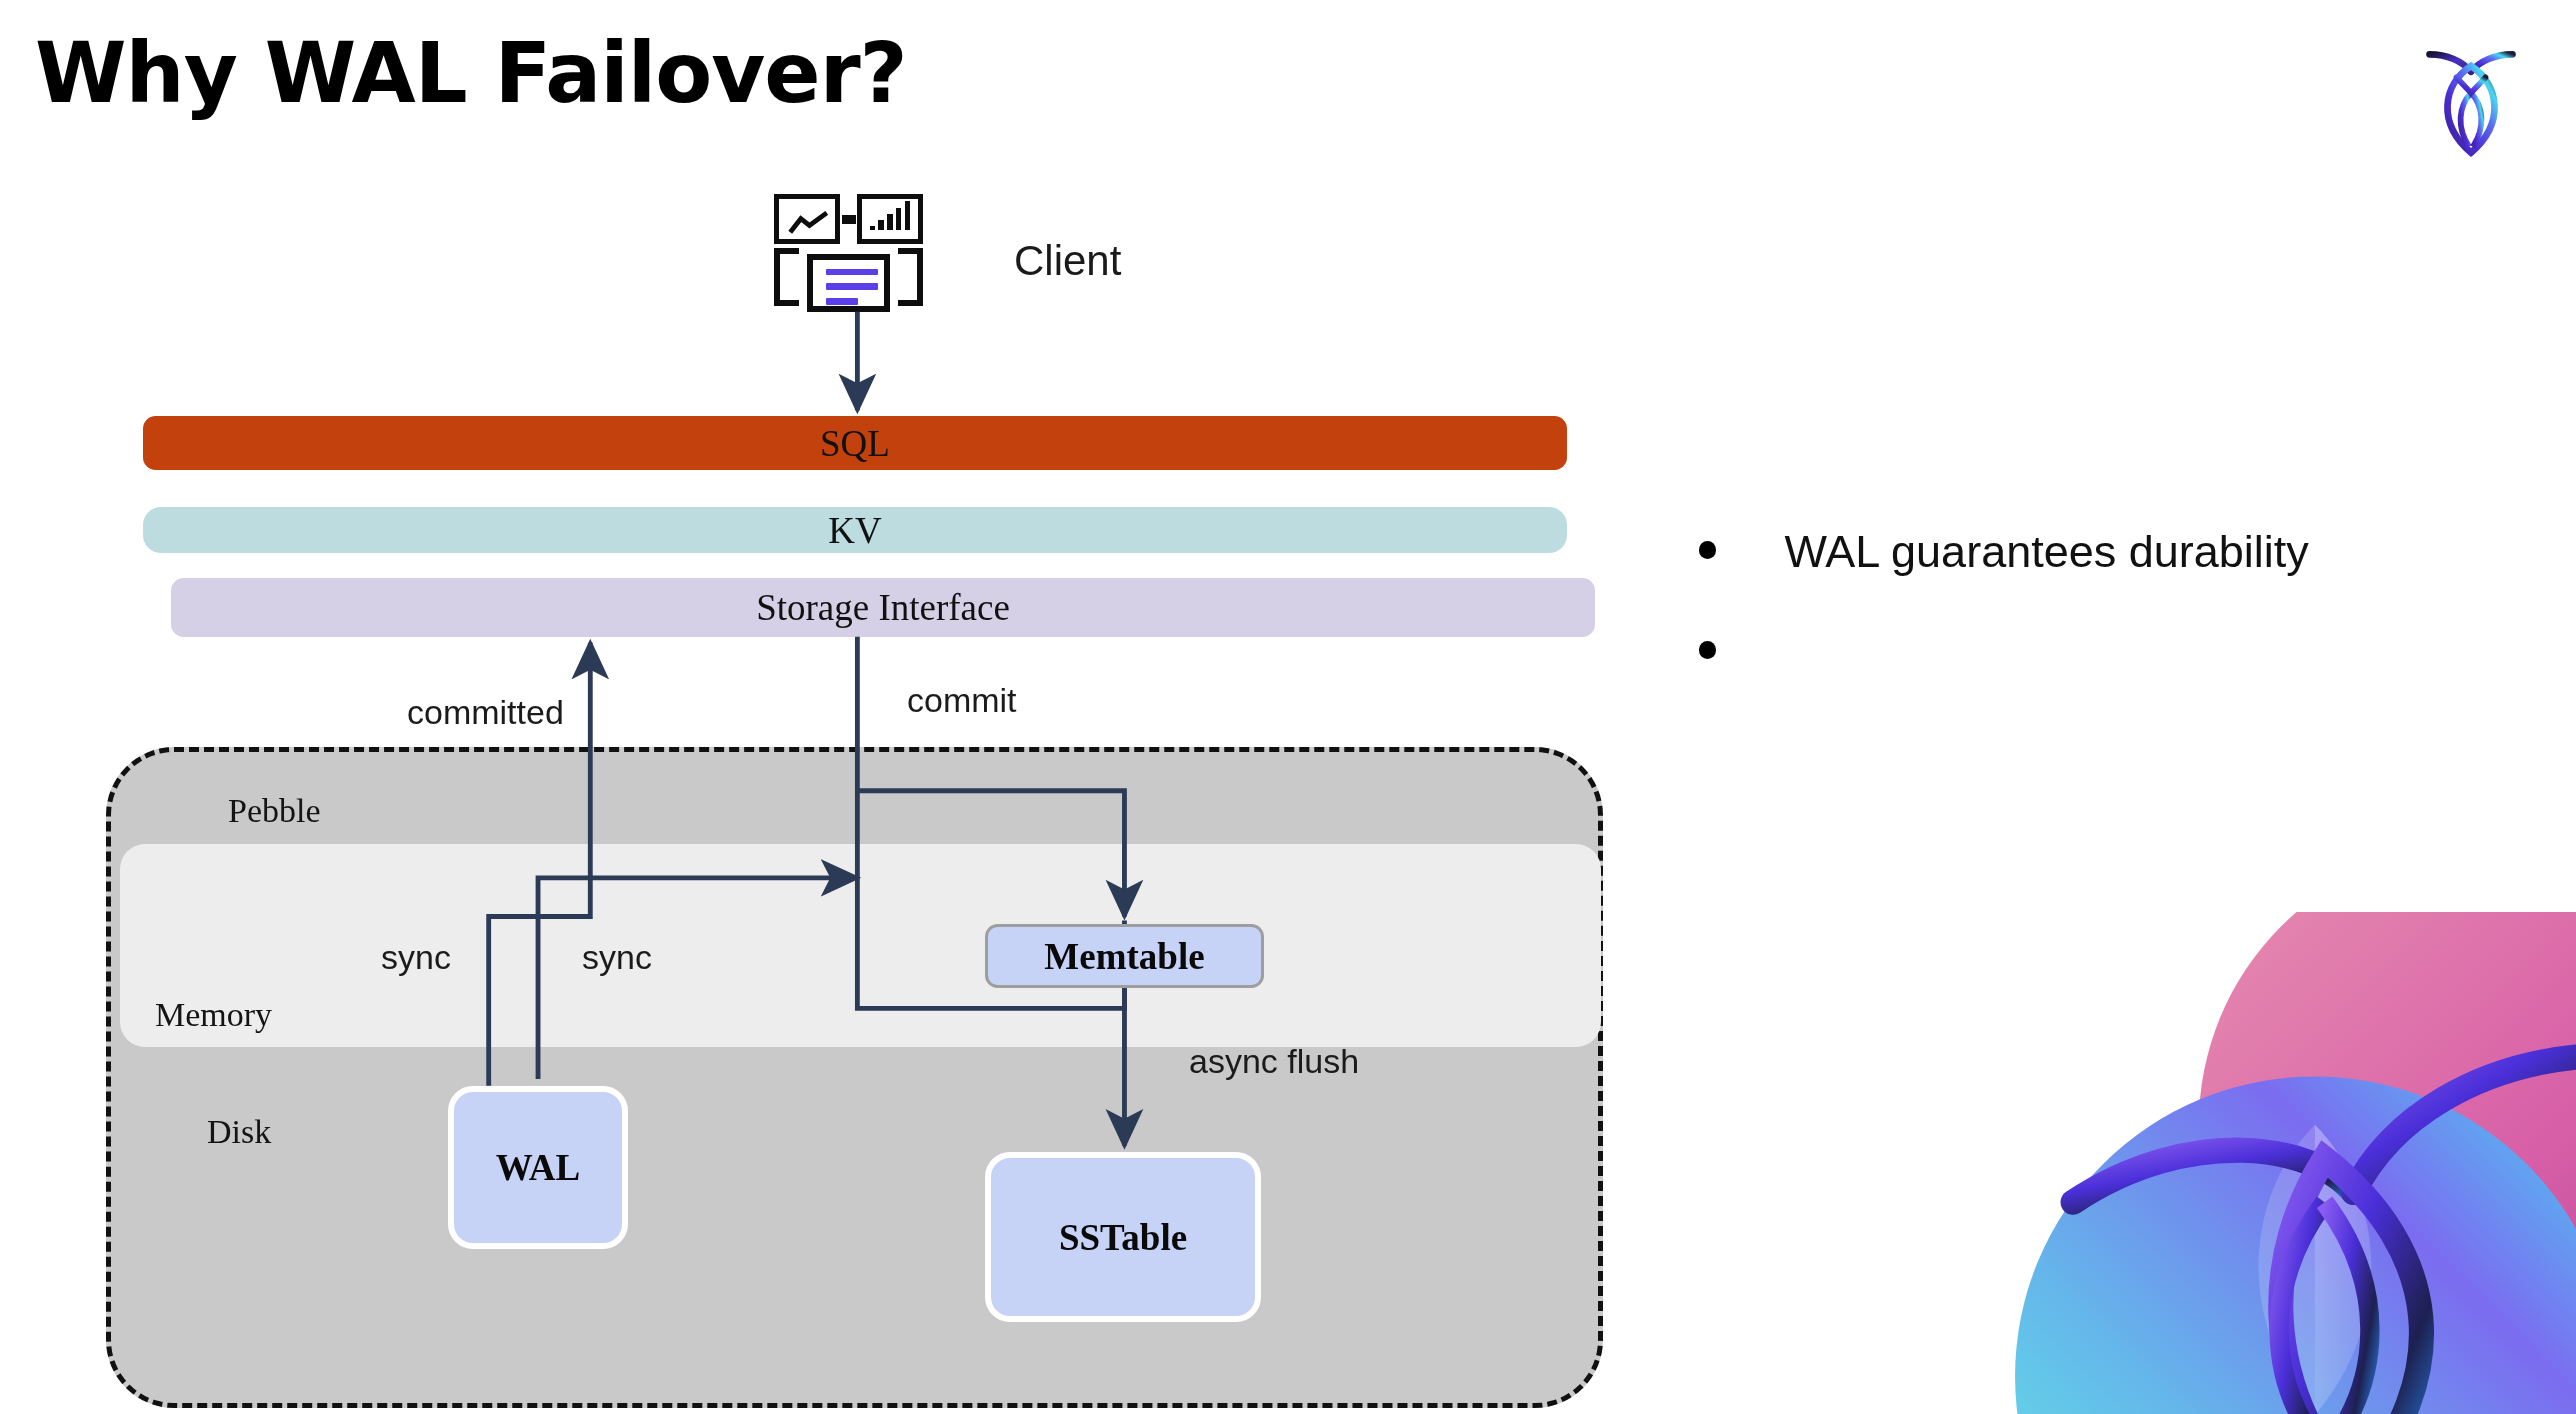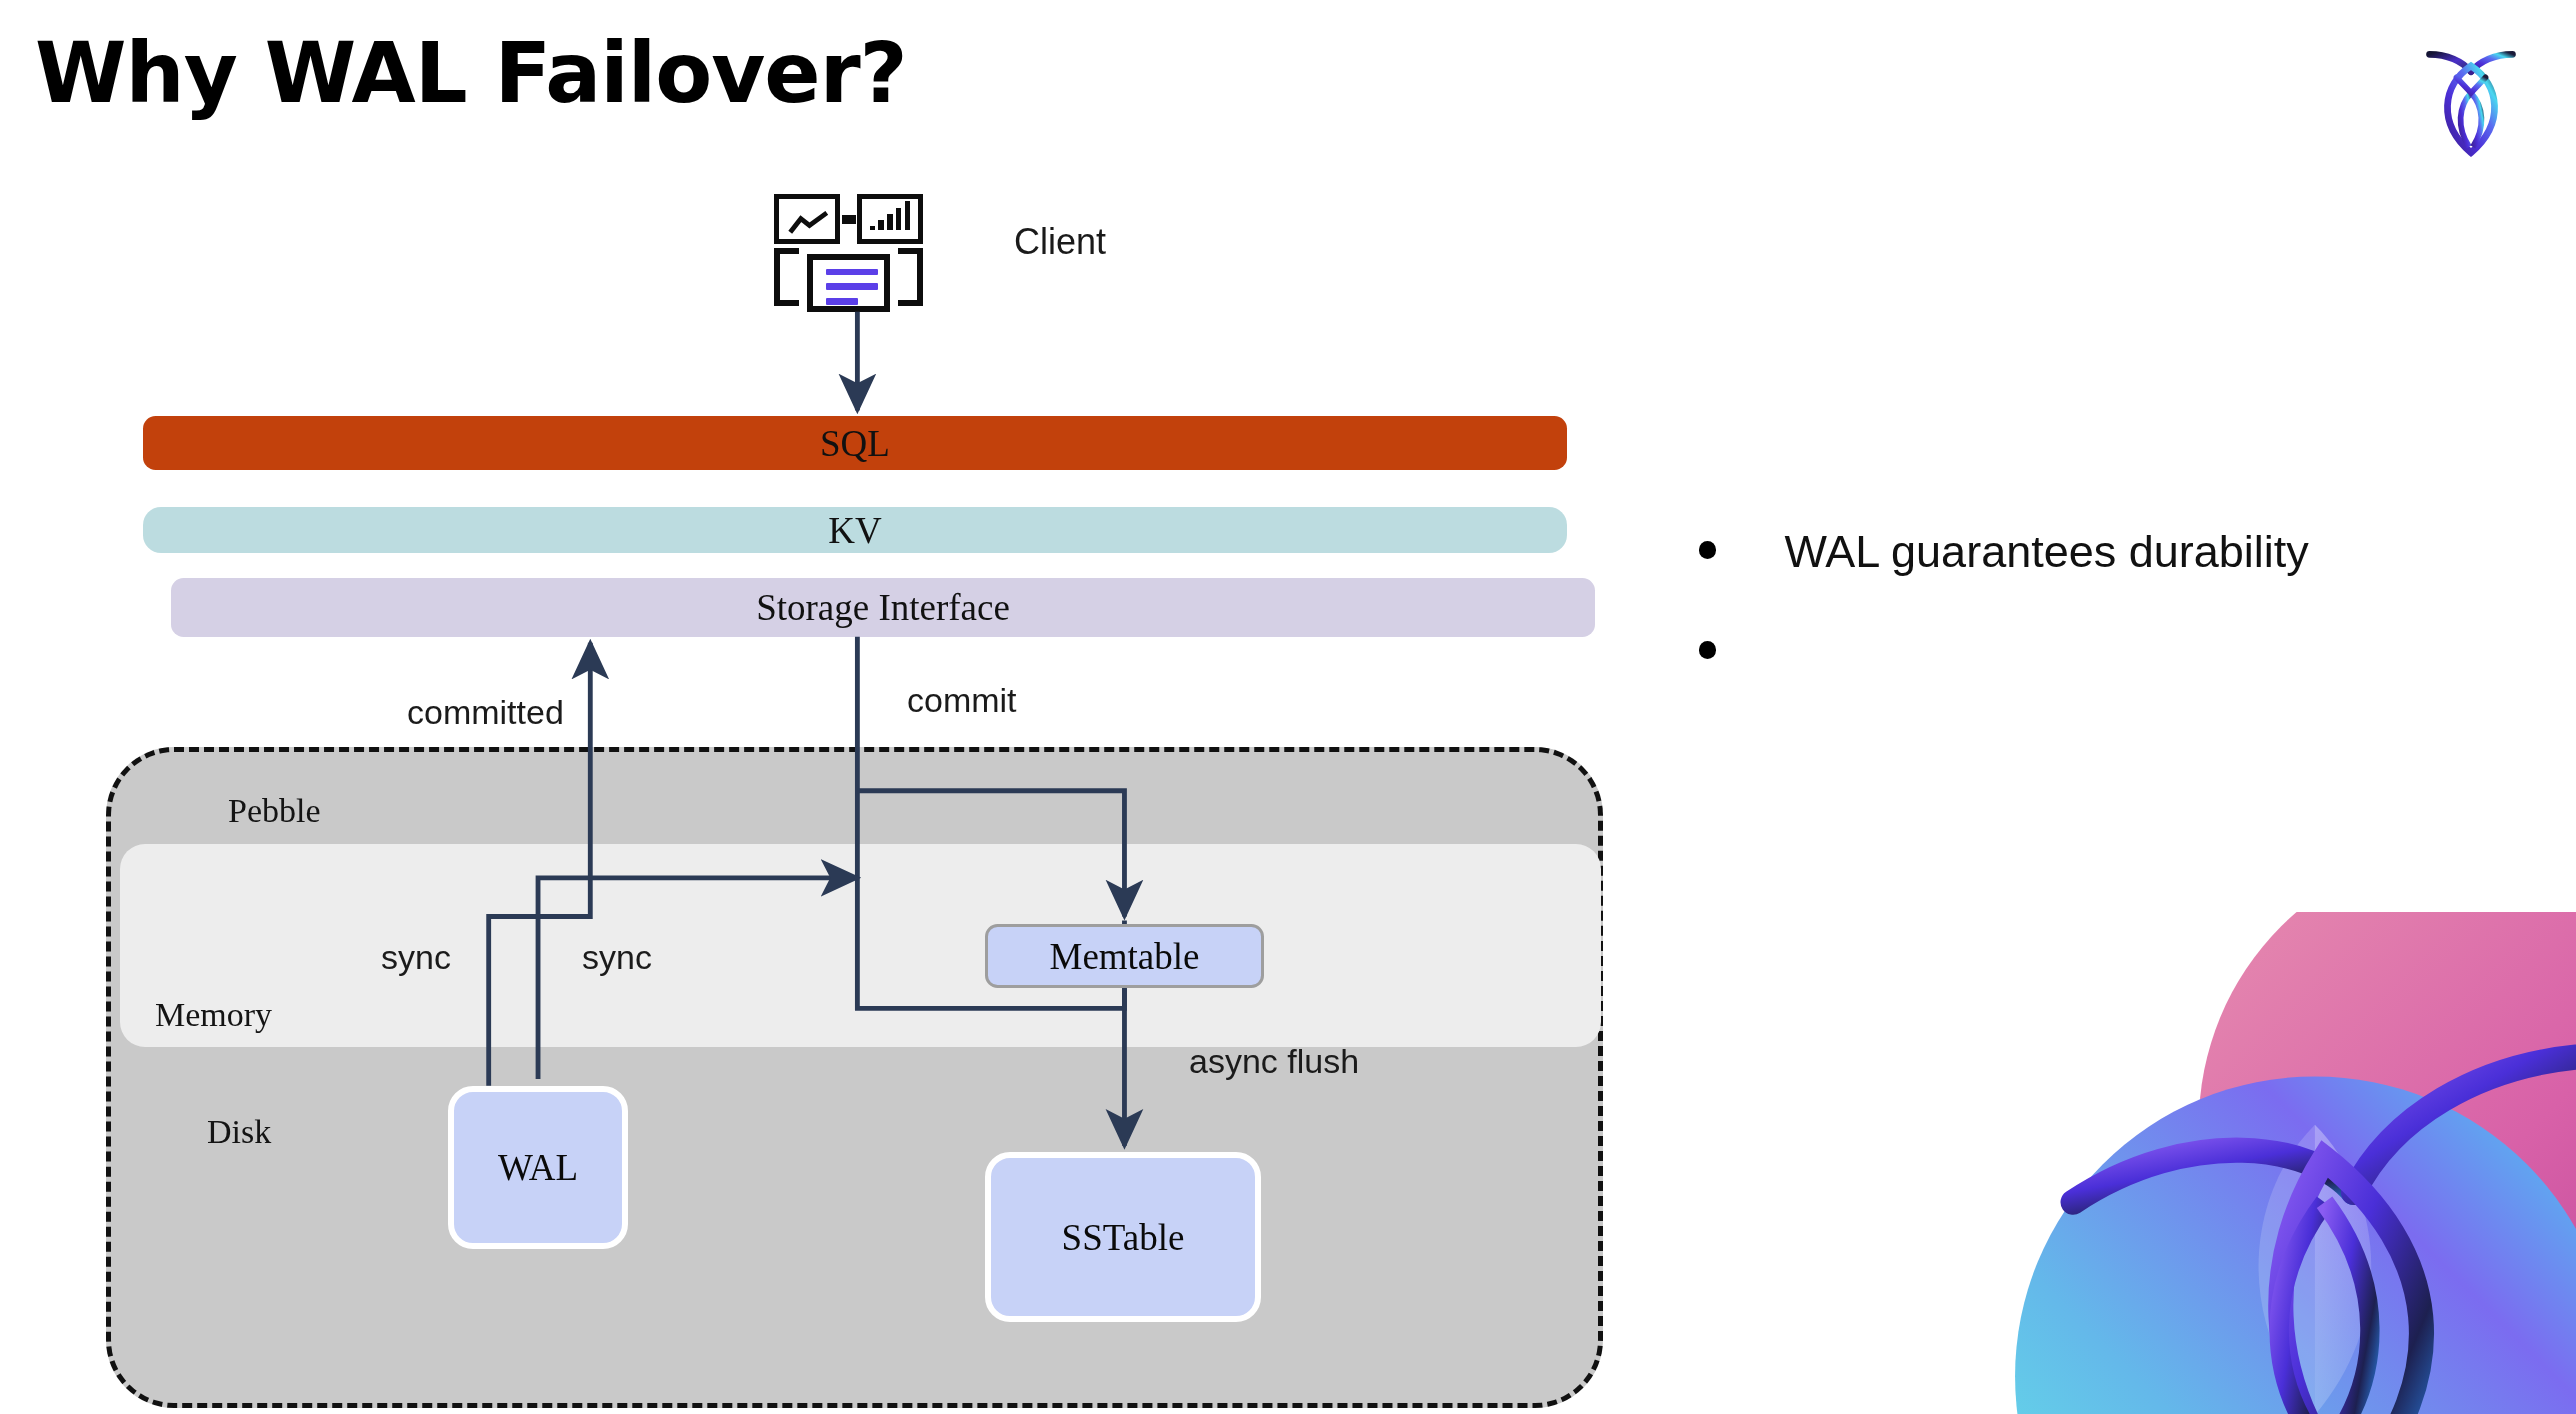--- a/index.html
+++ b/index.html
@@ -95,22 +95,22 @@
   #ci-doc span {
     position: absolute;
     height: 6.8px;
     background: #5b3fe8;
     border-radius: 1px;
     left: 12.6px;
   }
   #client-label {
     position: absolute;
     left: 1014px;
-    top: 221px;
-    font-size: 36px;
+    top: 237px;
+    font-size: 42px;
     color: #1a1a1a;
     font-family: "Liberation Sans", sans-serif;
   }
 
   
   .layer-bar {
     position: absolute;
     left: 143px;
     width: 1424px;
     border-radius: 12.6px;
@@ -158,21 +158,21 @@
 
   
   .node-box {
     position: absolute;
     box-sizing: border-box;
     background: #c7d2f7;
     display: flex;
     align-items: center;
     justify-content: center;
     font-family: "Liberation Serif", serif;
-    font-weight: normal;
+    font-weight: bold;
     color: #0a0a0a;
   }
   #node-memtable {
     left: 985px; top: 924px;
     width: 279px; height: 64px;
     border: 3.9px solid #9e9e9e;
     border-radius: 12.6px;
     font-size: 37px;
   }
   #node-wal {

